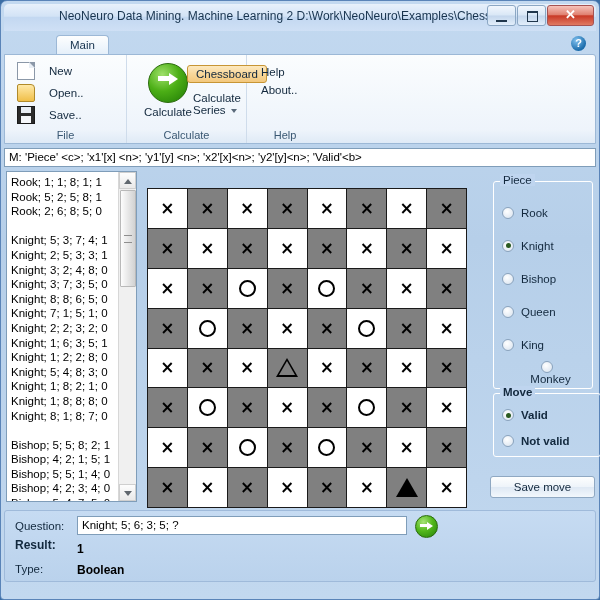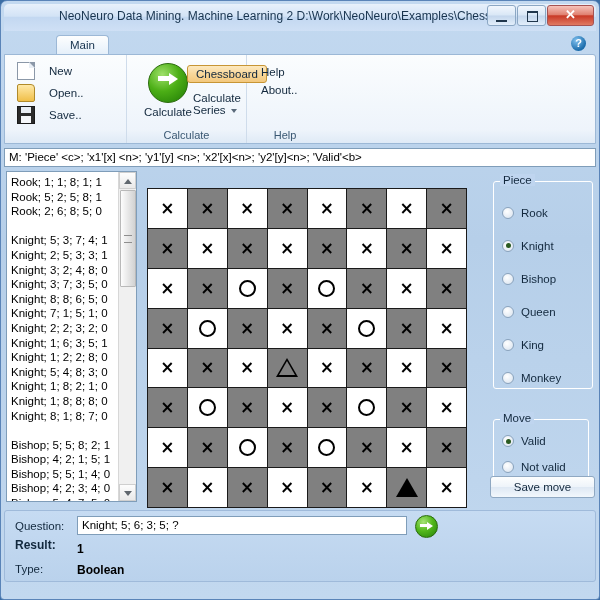--- a/index.html
+++ b/index.html
@@ -221,21 +221,21 @@
   .grp {
     position: absolute; box-sizing: border-box;
     border: 1px solid #ffffff; border-radius: 3px;
   }
   .grp > .cap {
     position: absolute; left: 6px; top: -8px;
     background: #bfd5ef; padding: 0 3px;
     font-size: 11.5px; color: #12283d;
   }
   .piece-grp { left: 489px; top: 10px; width: 100px; height: 208px; text-align: center; }
-  .move-grp  { left: 489px; top: 248px; width: 96px; height: 64px; }
+  .move-grp  { left: 489px; top: 222px; width: 108px; height: 64px; font-weight: bold; }
   .radio-row { display:flex; align-items:center; padding-left: 8px; }
   .radio {
     width: 12px; height: 12px; border-radius: 50%;
     border: 1px solid #8aa3bd; box-sizing: border-box;
     background: radial-gradient(circle at 40% 35%, #ffffff, #e2eaf3 70%, #cdd9e6);
     position: relative; flex: 0 0 12px;
   }
   .radio.on:after {
     content:''; position:absolute; left:2.5px; top:2.5px;
     width:5px; height:5px; border-radius:50%;
@@ -311,20 +311,21 @@
         </div>
         <div class="small-item">
           <span class="ico ico-open"></span>
           <span class="lbl">Open..</span>
         </div>
         <div class="small-item">
           <span class="ico ico-save"></span>
           <span class="lbl">Save..</span>
         </div>
       </div>
+      <div class="rgroup-label">File</div>
     </div>
 
     <div class="rgroup" style="width:120px">
       <div class="calc-col">
         <div class="big-btn">
           <div class="arrow-orb"></div>
           <span class="lbl">Calculate</span>
         </div>
       </div>
       <div class="rgroup-label">Calculate</div>
@@ -602,21 +603,21 @@
             <span class="lbl">Bishop</span>
           </div>
           <div class="radio-row" style="height: 33px;">
             <span class="radio"></span>
             <span class="lbl">Queen</span>
           </div>
           <div class="radio-row" style="height: 33px;">
             <span class="radio"></span>
             <span class="lbl">King</span>
           </div>
-          <div class="radio-row" style="height: 33px;">
+          <div class="radio-row" style="height: 33px; flex-direction: column;">
             <span class="radio"></span>
             <span class="lbl">Monkey</span>
           </div>
         </div>
     </div>
 
     <div class="grp move-grp">
       <div class="cap">Move</div>
       <div id="move-opts" style="padding-top:8px">
           <div class="radio-row" style="height: 26px;">

